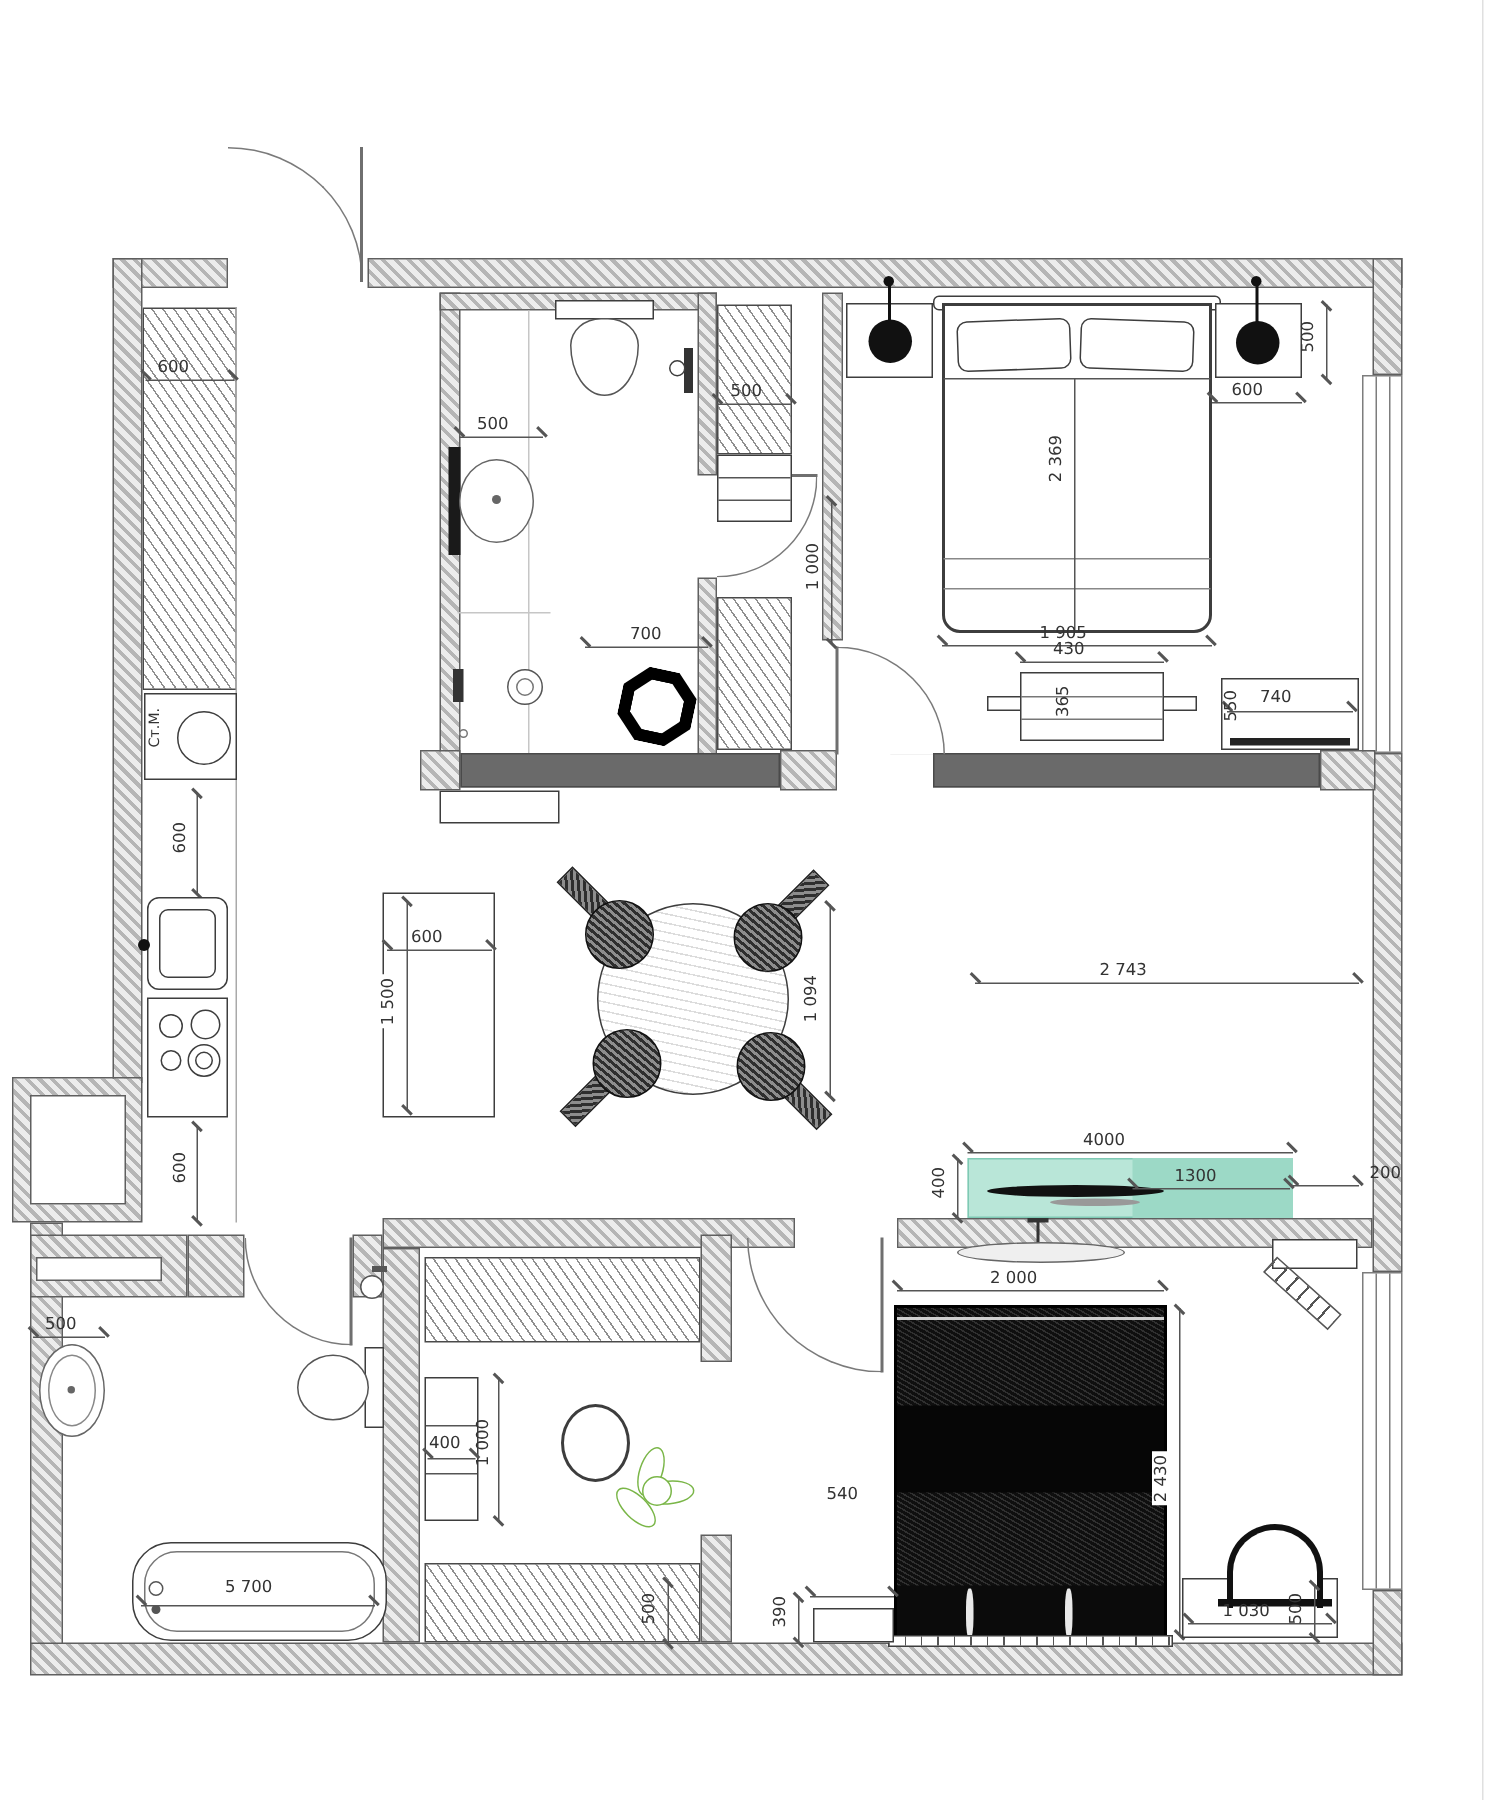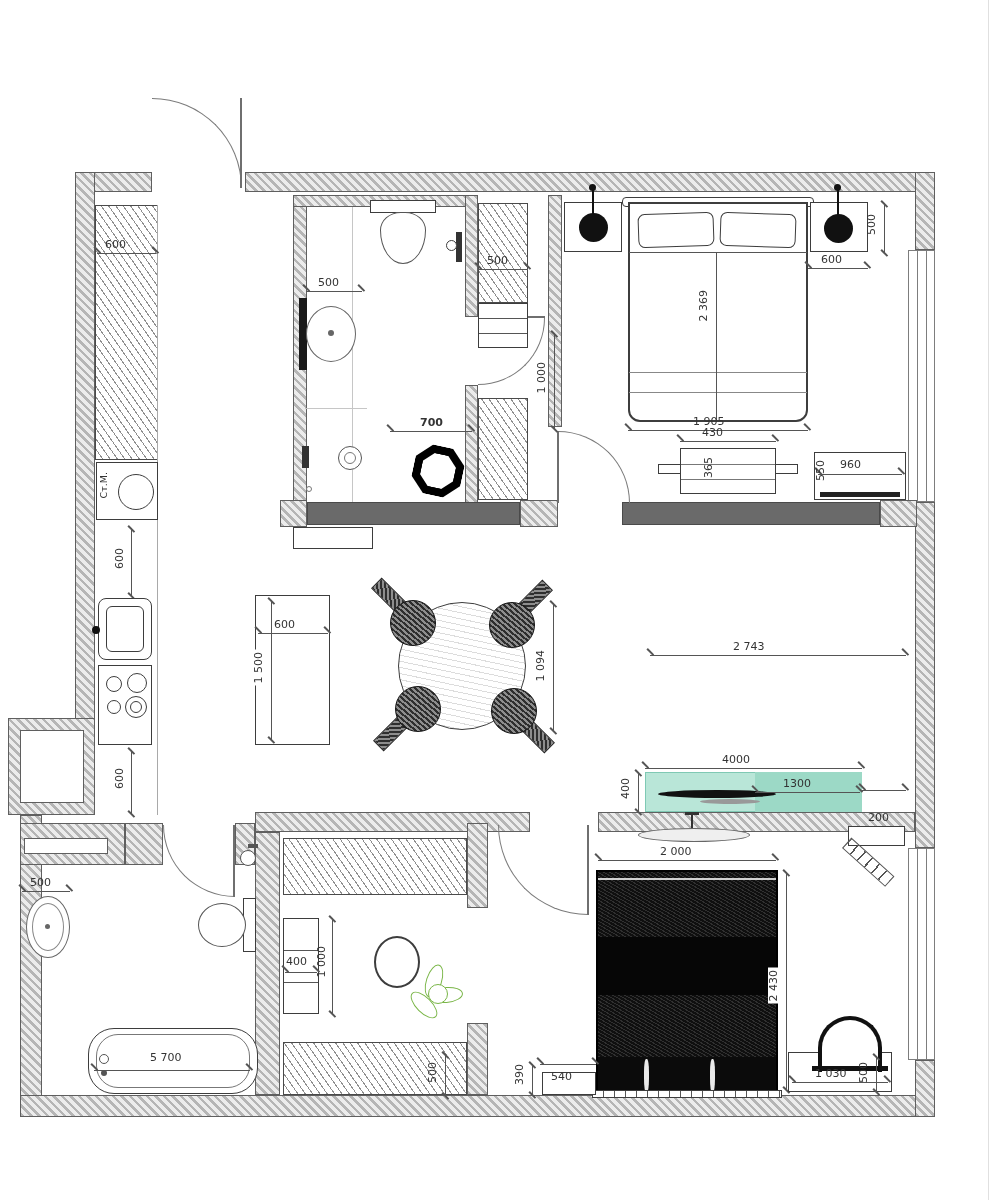--- a/index.html
+++ b/index.html
@@ -142,21 +142,21 @@
   <div style="left:299px;top:298px;width:8px;height:72px;background:#1a1a1a;"></div>
   <div class="f" style="left:306px;top:306px;width:50px;height:56px;border-radius:50%;border-color:#666;"></div>
   <div class="lampball" style="left:328px;top:330px;width:6px;height:6px;background:#666;"></div>
   <div class="dl" style="left:306px;top:291px;width:56px;"></div>
   <div class="t" style="left:318px;top:277px;">500</div>
   <div style="left:302px;top:446px;width:7px;height:22px;background:#333;"></div>
   <div class="f" style="left:338px;top:446px;width:24px;height:24px;border-radius:50%;border-color:#555;"></div>
   <div class="f" style="left:344px;top:452px;width:12px;height:12px;border-radius:50%;border-color:#777;"></div>
   <div class="f" style="left:306px;top:486px;width:6px;height:6px;border-radius:50%;border-color:#777;"></div>
   <div class="dl" style="left:390px;top:431px;width:82px;"></div>
-  <div class="t" style="left:420px;top:417px;font-weight:bold;">700</div>
+  <div class="t" style="left:420px;top:417px;">700</div>
 
   <div style="left:413px;top:446px;width:50px;height:50px;transform:rotate(12deg);background:#000;clip-path:polygon(30% 0,70% 0,100% 30%,100% 70%,70% 100%,30% 100%,0 70%,0 30%);"></div>
   <div style="left:421px;top:454px;width:34px;height:34px;transform:rotate(12deg);background:#fff;clip-path:polygon(30% 0,70% 0,100% 30%,100% 70%,70% 100%,30% 100%,0 70%,0 30%);"></div>
 
   <div class="hat" style="left:478px;top:203px;width:50px;height:100px;"></div>
   <div class="f" style="left:478px;top:303px;width:50px;height:45px;background-image:linear-gradient(#555,#555),linear-gradient(#555,#555);background-size:100% 1px,100% 1px;background-position:0 14px,0 29px;background-repeat:no-repeat;"></div>
   <div class="hat" style="left:478px;top:398px;width:50px;height:102px;"></div>
   <div class="dl" style="left:478px;top:269px;width:50px;"></div>
   <div class="t" style="left:487px;top:255px;">500</div>
   <div class="dlv" style="left:554px;top:333px;height:96px;"></div>
@@ -189,21 +189,21 @@
 
   <div class="f" style="left:658px;top:464px;width:24px;height:10px;"></div>
   <div class="f" style="left:774px;top:464px;width:24px;height:10px;"></div>
   <div class="f" style="left:680px;top:448px;width:96px;height:46px;background-image:linear-gradient(#777,#777),linear-gradient(#777,#777);background-size:100% 1px,100% 1px;background-position:0 15px,0 30px;background-repeat:no-repeat;"></div>
   <div class="dl" style="left:680px;top:441px;width:96px;"></div>
   <div class="t" style="left:702px;top:427px;">430</div>
   <div class="tv" style="left:703px;top:457px;">365</div>
 
   <div class="f" style="left:814px;top:452px;width:92px;height:48px;"></div>
   <div class="dl" style="left:818px;top:474px;width:84px;"></div>
-  <div class="t" style="left:840px;top:459px;">960</div>
+  <div class="t" style="left:840px;top:459px;">740</div>
   <div class="tv" style="left:815px;top:460px;">550</div>
   <div style="left:820px;top:492px;width:80px;height:5px;background:#222;"></div>
 
   <div class="f" style="left:255px;top:595px;width:75px;height:150px;"></div>
   <div class="dl" style="left:258px;top:633px;width:70px;"></div>
   <div class="t" style="left:274px;top:619px;">600</div>
   <div class="dlv" style="left:271px;top:600px;height:140px;"></div>
   <div class="tv" style="left:253px;top:650px;background:#fff;padding:2px 0;">1 500</div>
 
   <div class="stripe" style="left:369px;top:593px;width:50px;height:15px;transform:rotate(45deg);border:1px solid #222;"></div>
@@ -261,21 +261,21 @@
   <div style="left:755px;top:772px;width:107px;height:40px;background:#9cd9c6;"></div>
   <div style="left:658px;top:790px;width:118px;height:8px;background:#111;border-radius:50%;"></div>
   <div style="left:700px;top:799px;width:60px;height:5px;background:#999;border-radius:50%;"></div>
   <div class="dl" style="left:645px;top:768px;width:217px;"></div>
   <div class="t" style="left:722px;top:754px;">4000</div>
   <div class="dlv" style="left:638px;top:772px;height:40px;"></div>
   <div class="tv" style="left:620px;top:778px;">400</div>
   <div class="dl" style="left:755px;top:792px;width:105px;"></div>
   <div class="t" style="left:783px;top:778px;">1300</div>
   <div class="dl" style="left:862px;top:790px;width:44px;"></div>
-  <div class="t" style="left:868px;top:776px;margin-top:36px;">200</div>
+  <div class="t" style="left:913px;top:776px;">200</div>
 
   <div class="f" style="left:26px;top:896px;width:44px;height:62px;border-radius:50%;border-color:#666;"></div>
   <div class="f" style="left:32px;top:903px;width:32px;height:48px;border-radius:50%;border-color:#888;"></div>
   <div class="lampball" style="left:45px;top:924px;width:5px;height:5px;background:#666;"></div>
   <div class="dl" style="left:22px;top:891px;width:48px;"></div>
   <div class="t" style="left:30px;top:877px;">500</div>
   <div class="f" style="left:243px;top:898px;width:13px;height:54px;"></div>
   <div class="f" style="left:198px;top:903px;width:48px;height:44px;border-radius:50% 50% 50% 50%/50% 50% 50% 50%;border-color:#555;"></div>
   <div class="f" style="left:240px;top:850px;width:16px;height:16px;border-radius:50%;border-color:#555;"></div>
   <div style="left:248px;top:844px;width:10px;height:4px;background:#555;"></div>
@@ -316,21 +316,21 @@
     <div style="position:absolute;left:112px;top:187px;width:5px;height:33px;background:#e9e9e9;border-radius:40%;"></div>
   </div>
   <div class="f" style="left:592px;top:1090px;width:190px;height:8px;background-image:repeating-linear-gradient(90deg,transparent 0 10px,#555 10px 11px);"></div>
   <div class="dl" style="left:598px;top:860px;width:178px;"></div>
   <div class="t" style="left:660px;top:846px;">2 000</div>
   <div class="dlv" style="left:786px;top:872px;height:218px;"></div>
   <div class="tv" style="left:768px;top:968px;background:#fff;padding:2px 0;">2 430</div>
 
   <div class="f" style="left:542px;top:1072px;width:54px;height:23px;"></div>
   <div class="dl" style="left:540px;top:1064px;width:56px;"></div>
-  <div class="t" style="left:551px;top:1071px;text-align:right;">540</div>
+  <div class="t" style="left:551px;top:990px;text-align:right;">540</div>
   <div class="dlv" style="left:532px;top:1064px;height:31px;"></div>
   <div class="tv" style="left:514px;top:1064px;">390</div>
 
   <div class="f" style="left:788px;top:1052px;width:104px;height:40px;"></div>
   <div style="left:818px;top:1016px;width:64px;height:56px;border:4px solid #111;border-radius:32px 32px 0 0;border-bottom:none;background:#fff;"></div>
   <div style="left:812px;top:1066px;width:76px;height:5px;background:#111;"></div>
   <div class="t" style="left:815px;top:1068px;">1 030</div>
   <div class="dl" style="left:792px;top:1082px;width:96px;"></div>
   <div class="dlv" style="left:876px;top:1056px;height:36px;"></div>
   <div class="tv" style="left:858px;top:1062px;">500</div>

